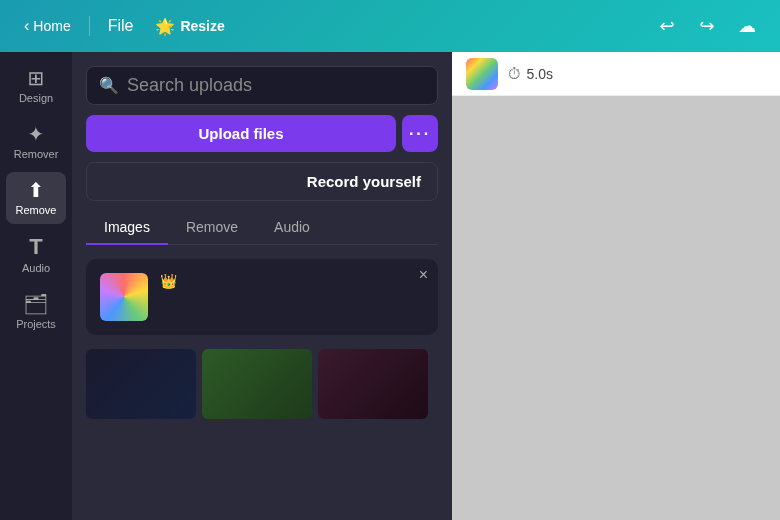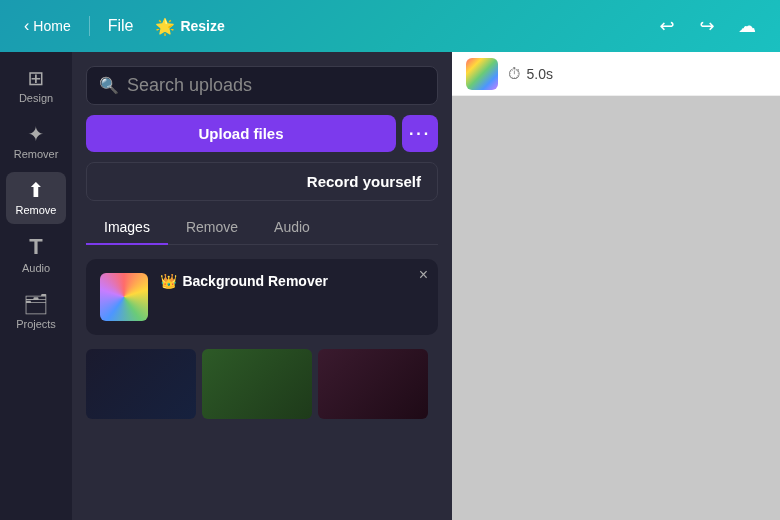--- a/index.html
+++ b/index.html
@@ -385,21 +385,20 @@
       <div class="tab-item">Remove</div>
       <div class="tab-item">Audio</div>
     </div>
 
     <div class="bg-remover-popup">
       <span class="bg-remover-close">×</span>
       <div class="bg-remover-img"></div>
       <div class="bg-remover-text">
         <div class="bg-remover-title">
           <span>👑</span>
-          <span>Background Remover</span>
         </div>
       </div>
     </div>
 
     <div class="thumbnails-row">
       <div class="thumbnail thumb1"></div>
       <div class="thumbnail thumb2"></div>
       <div class="thumbnail thumb3"></div>
     </div>
 

